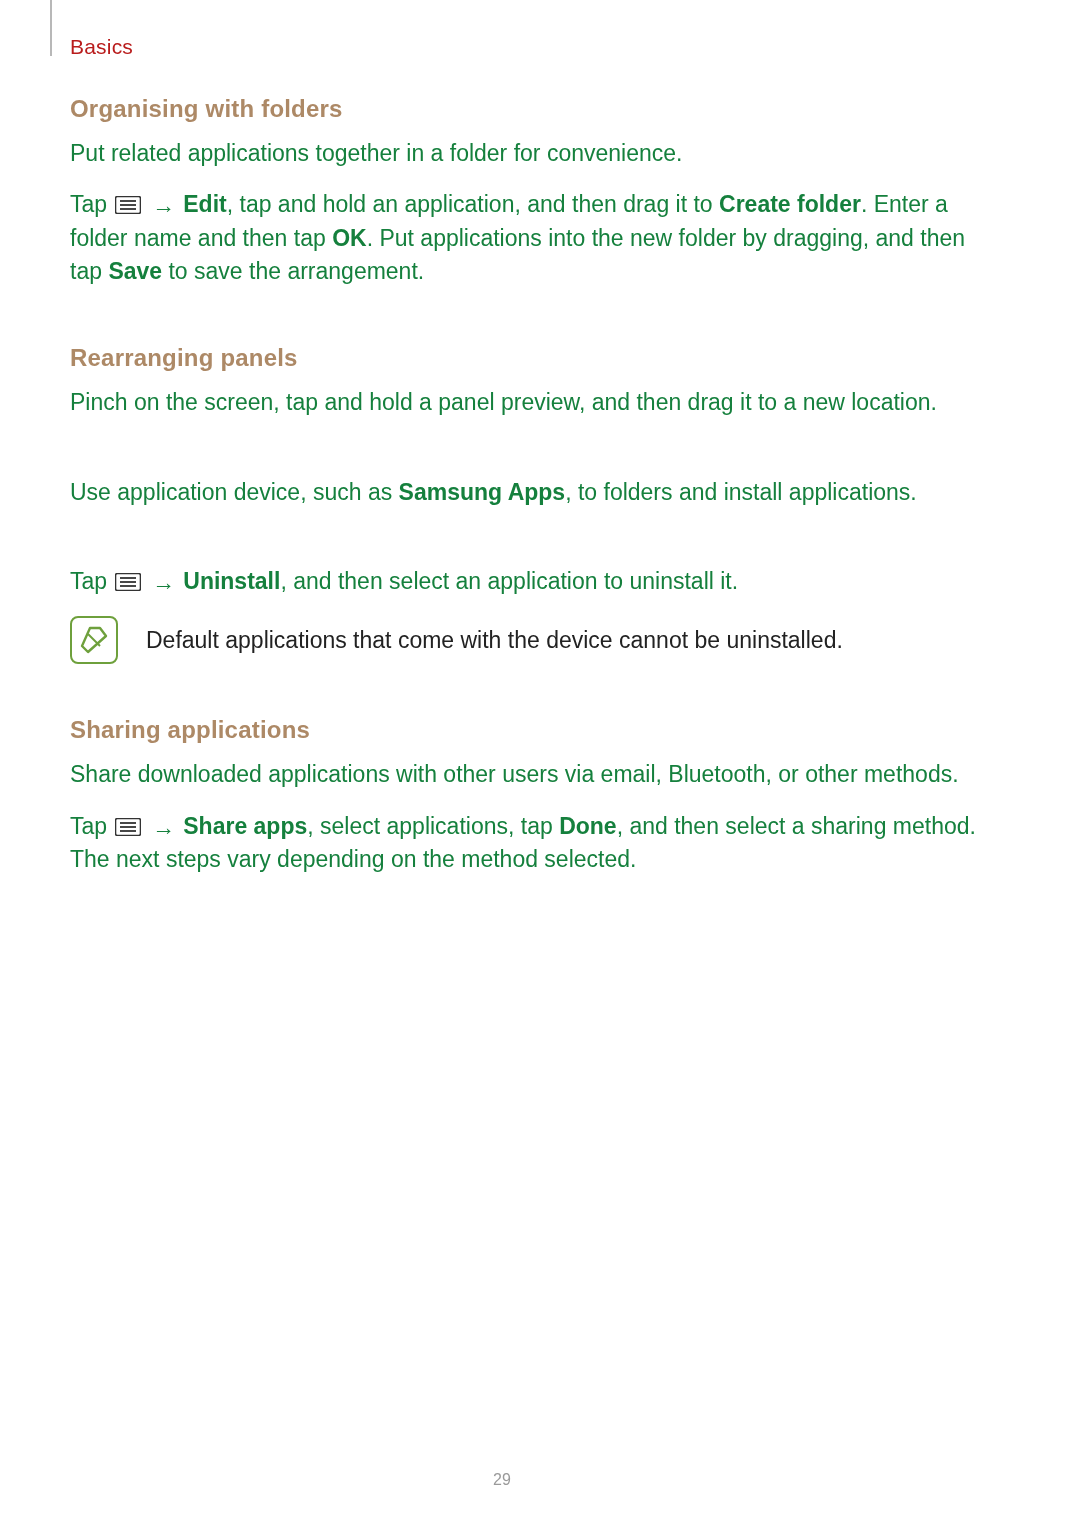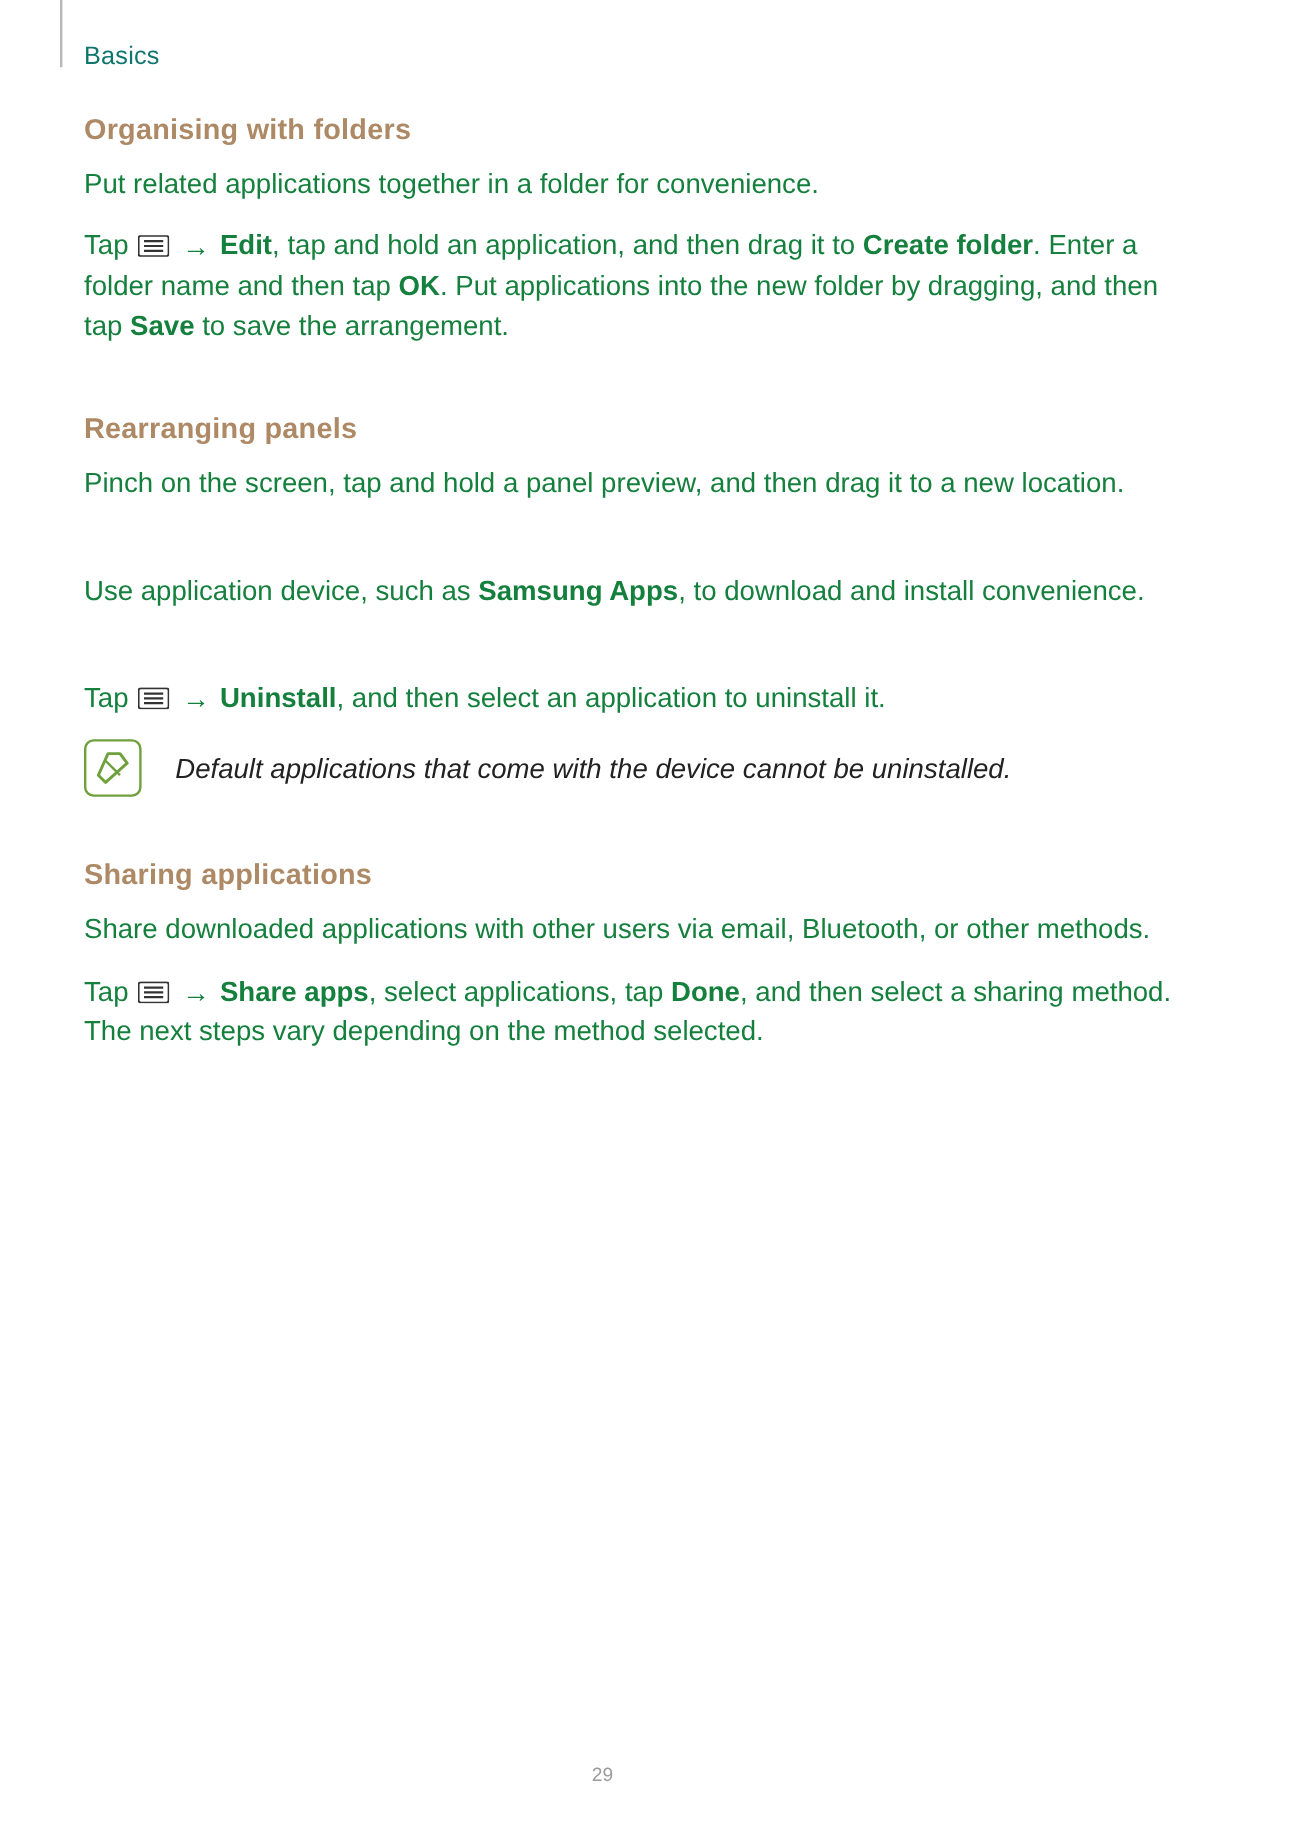--- a/index.html
+++ b/index.html
@@ -25,21 +25,21 @@
     top: 0;
     width: 2px;
     height: 56px;
     background: #b8b8b8;
   }
   .header-label {
     position: absolute;
     left: 70px;
     top: 35px;
     font-size: 21px;
-    color: #0f766e;
+    color: #b91c1c;
     letter-spacing: 0.2px;
   }
   .content {
     position: absolute;
     left: 70px;
     top: 95px;
     width: 940px;
   }
   h2.section {
     font-size: 24px;
@@ -74,21 +74,20 @@
     width: 26px;
     height: 18px;
     display: block;
   }
   .note-row {
     display: flex;
     align-items: center;
     gap: 28px;
     margin-top: 10px;
     margin-bottom: 4px;
-    font-style: italic;
   }
   .note-icon-box {
     width: 44px;
     height: 44px;
     border: 2px solid #6ea03c;
     border-radius: 8px;
     display: flex;
     align-items: center;
     justify-content: center;
     flex: 0 0 auto;
@@ -139,21 +138,21 @@
     </p>
 
     <div class="spacer-md"></div>
 
     <h2 class="section">Rearranging panels</h2>
     <p class="body">Pinch on the screen, tap and hold a panel preview, and then drag it to a new location.</p>
 
     <div class="spacer-md"></div>
 
     <p class="body">
-      <span>Use application device, such as </span><span class="bold">Samsung Apps</span><span>, to download and install convenience.</span>
+      <span>Use application device, such as </span><span class="bold">Samsung Apps</span><span>, to folders and install applications.</span>
     </p>
 
     <div class="spacer-md"></div>
 
     <p class="body">
       <span>Tap </span><span class="menu-icon"><svg viewBox="0 0 26 18">
             <rect x="0.5" y="0.5" width="25" height="17" rx="2" ry="2" fill="none" stroke="#333" stroke-width="1.6"></rect>
             <line x1="5" y1="5" x2="21" y2="5" stroke="#333" stroke-width="1.8"></line>
             <line x1="5" y1="9" x2="21" y2="9" stroke="#333" stroke-width="1.8"></line>
             <line x1="5" y1="13" x2="21" y2="13" stroke="#333" stroke-width="1.8"></line>

